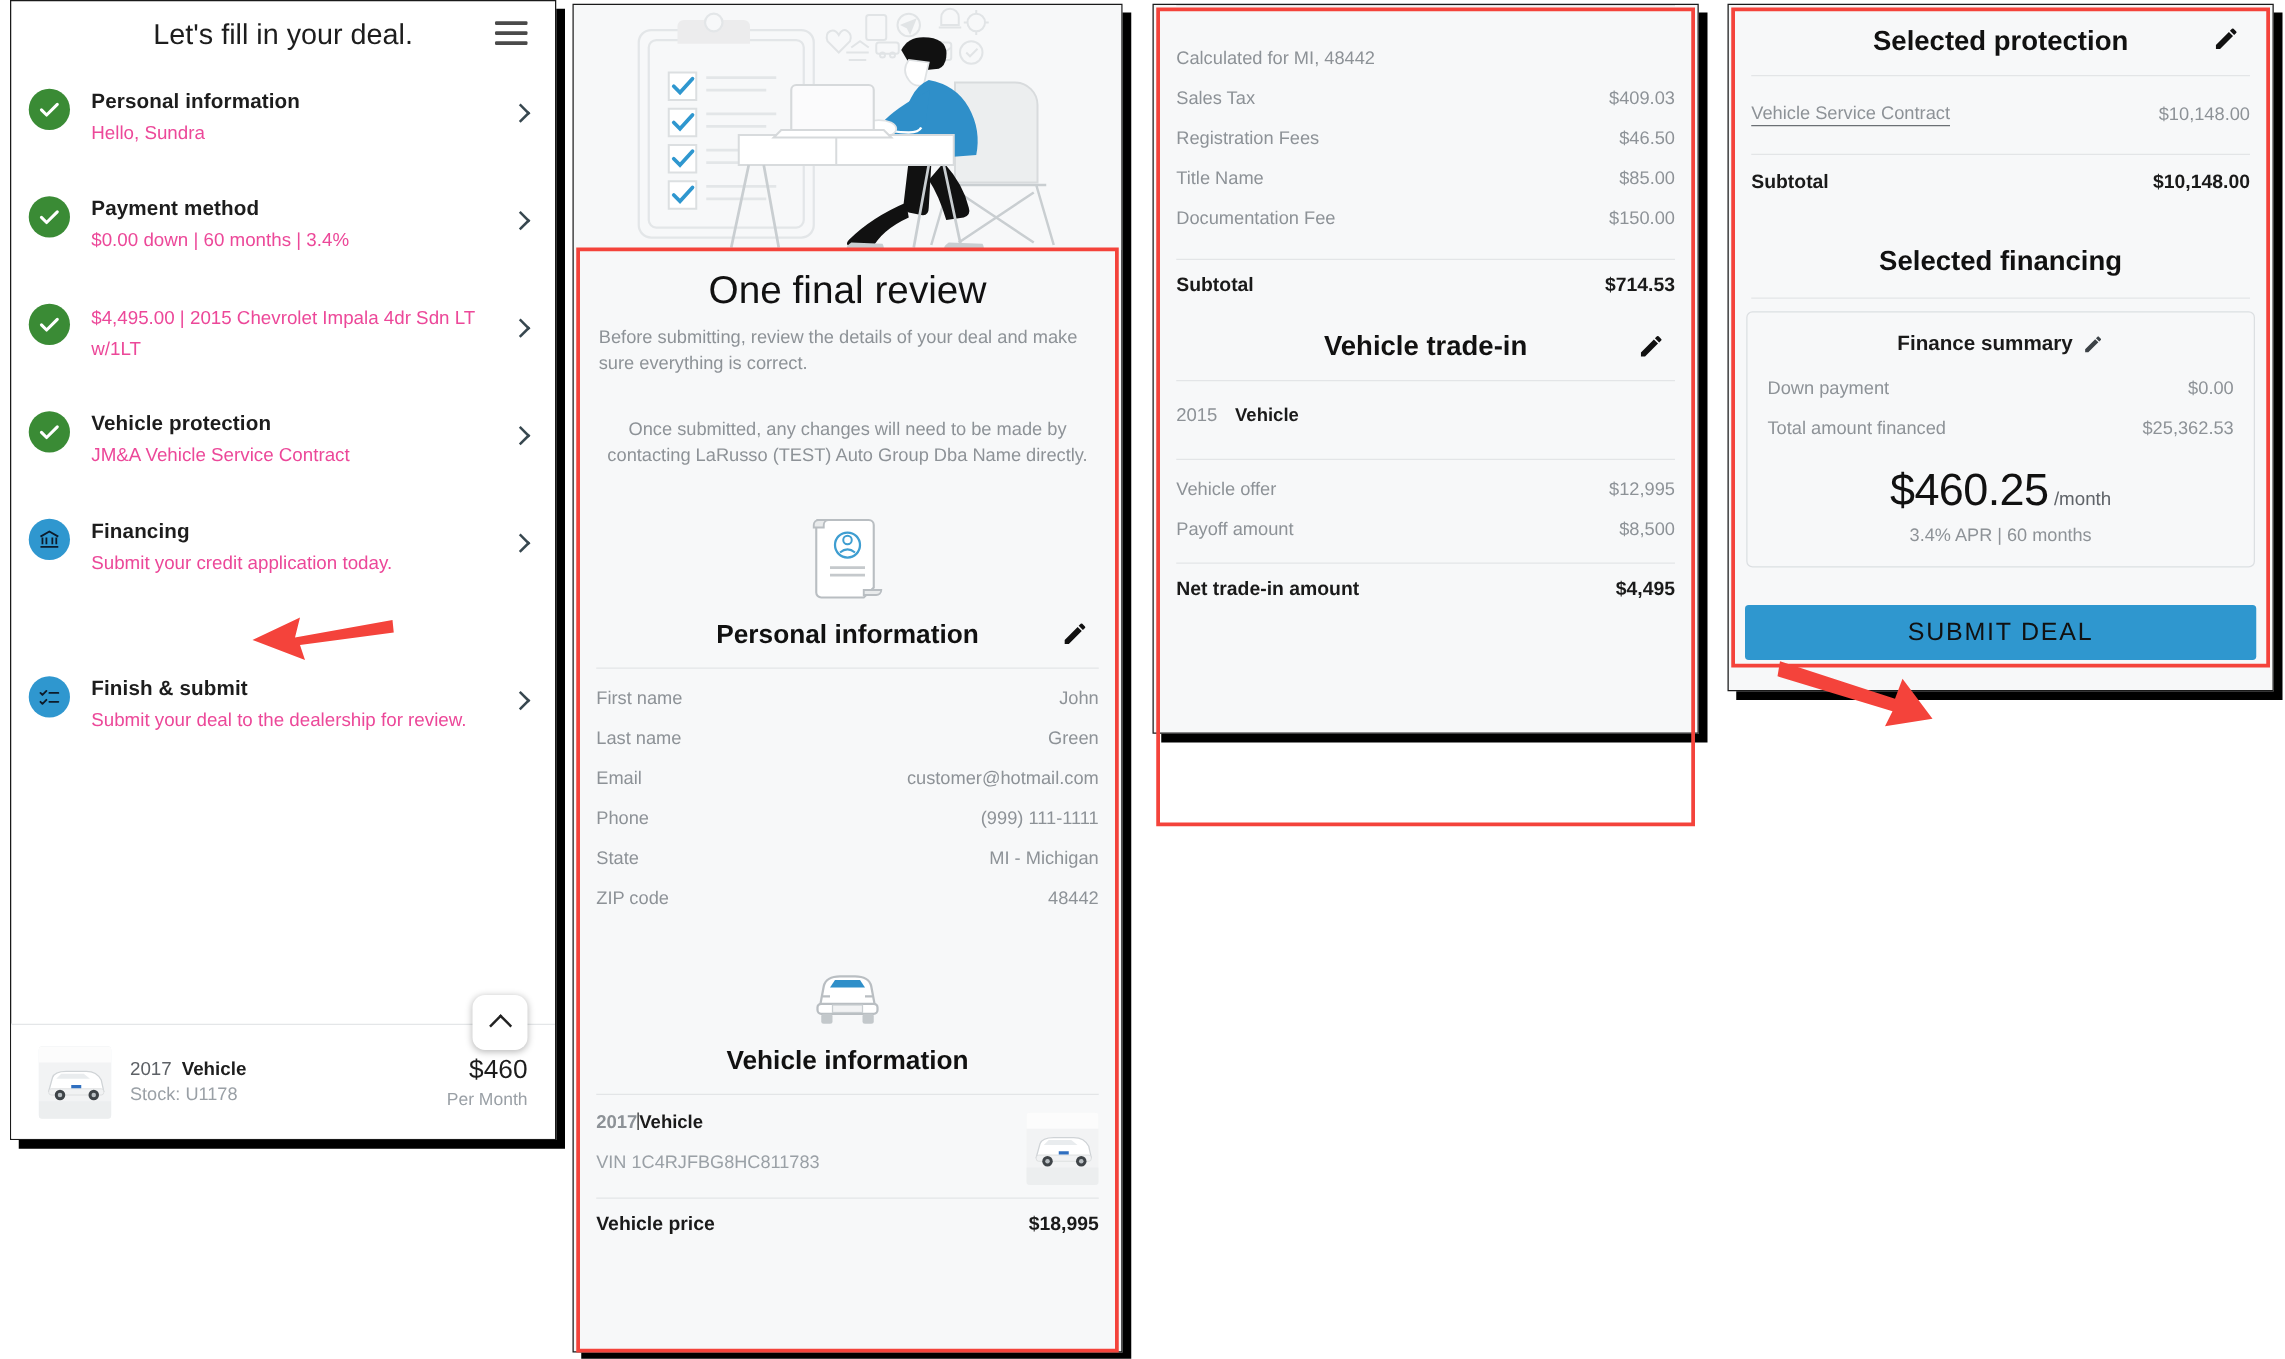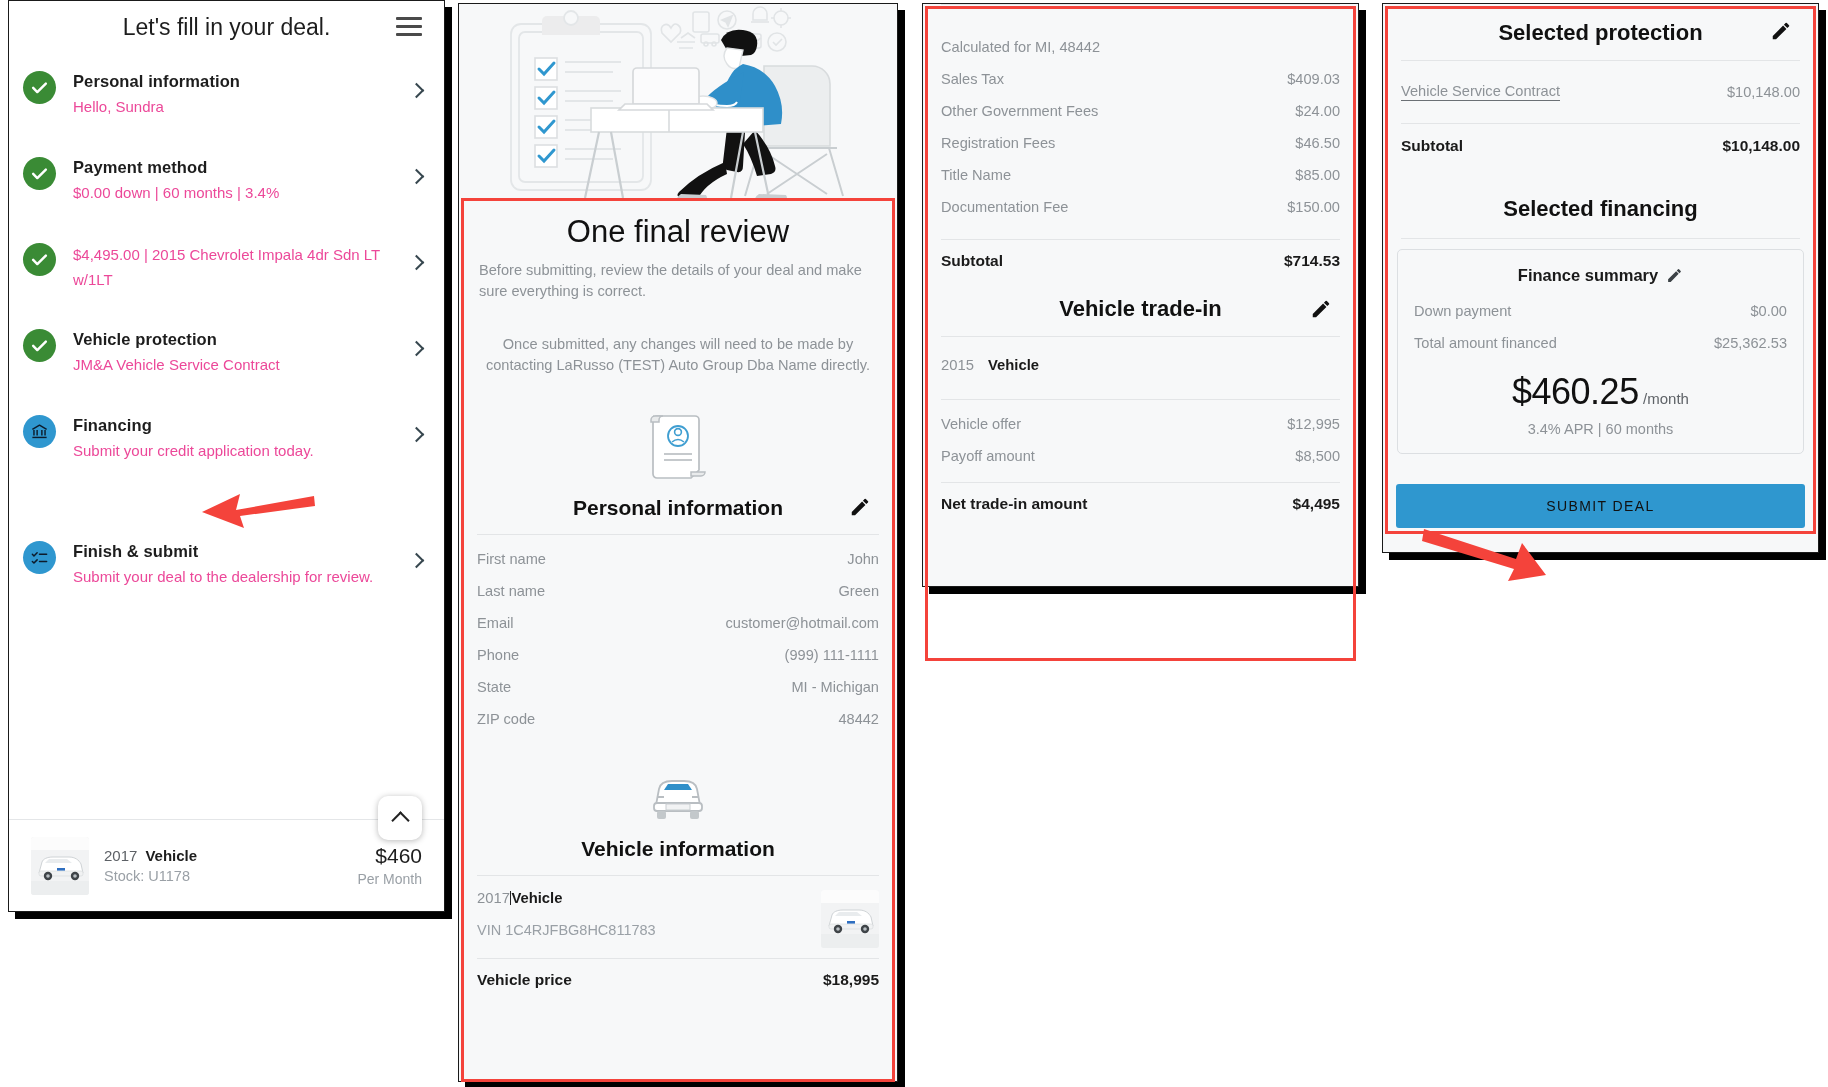--- a/index.html
+++ b/index.html
@@ -133,21 +133,21 @@
     text-align:center; font-size:16.5px; font-weight:bold; color:#1a1a1a;
     display:flex; align-items:center; justify-content:center; gap:8px; padding: 4px 0 10px;
   }
   .bigpay { text-align:center; margin-top: 12px; }
   .bigpay .amt { font-size: 36px; color:#111; letter-spacing: -.5px; }
   .bigpay .per { font-size: 15px; color:#5f6368; }
   .apr { text-align:center; font-size:14.5px; color:#8d9297; margin-top: 8px; }
 
   .submit-btn {
     margin: 14px 13px 0 13px; height: 44px; background:#2f97cf; border:none;
-    color:#111; font-size: 14px; letter-spacing: 1.4px; font-weight: 400;
+    color:#111; font-size: 20px; letter-spacing: 1.4px; font-weight: 400;
     border-radius: 3px; width: calc(100% - 26px); cursor:pointer;
     font-family: "Liberation Sans", sans-serif;
   }
 
   .underline-link { border-bottom: 1.6px solid #6b7075; padding-bottom:1px; }
   .caret-txt { display:inline-block; width:1.5px; height:14px; background:#222; vertical-align:-2px; }
 
   
   .arrow { position:absolute; z-index: 50; }
 </style>
@@ -420,21 +420,21 @@
         </svg>
       </div>
 
       <div class="sec-head">
         <span>Vehicle information</span>
       </div>
       <div class="hr"></div>
 
       <div style="display:flex;align-items:flex-start;padding:14px 0 10px 0;">
         <div style="flex:1 1 auto;">
-          <div style="font-size:14.8px;color:#8d9297;">
+          <div style="font-size:14.8px;color:#8d9297;font-weight:bold;">
             <span>2017</span><span class="caret-txt"></span><b style="color:#1a1a1a;font-size:14.8px;">Vehicle</b>
           </div>
           <div style="font-size:14.5px;color:#9aa0a6;margin-top:16px;">
             <span>VIN</span>
             <span>1C4RJFBG8HC811783</span>
           </div>
         </div>
         <div style="width:58px;height:58px;border-radius:3px;overflow:hidden;flex:0 0 58px;">
           <svg width="58" height="58" viewBox="0 0 58 58">
             <rect width="58" height="58" fill="#f2f3f4"></rect>
@@ -465,24 +465,20 @@
       <div class="hr"></div>
       <div style="height:26px"></div>
       <div class="kv">
           <span>Calculated for MI, 48442</span>
         </div>
       <div class="kv">
           <span>Sales Tax</span>
           <span class="v">$409.03</span>
         </div>
       <div class="kv">
-          <span>Other Government Fees</span>
-          <span class="v">$24.00</span>
-        </div>
-      <div class="kv">
           <span>Registration Fees</span>
           <span class="v">$46.50</span>
         </div>
       <div class="kv">
           <span>Title Name</span>
           <span class="v">$85.00</span>
         </div>
       <div class="kv">
           <span>Documentation Fee</span>
           <span class="v">$150.00</span>

